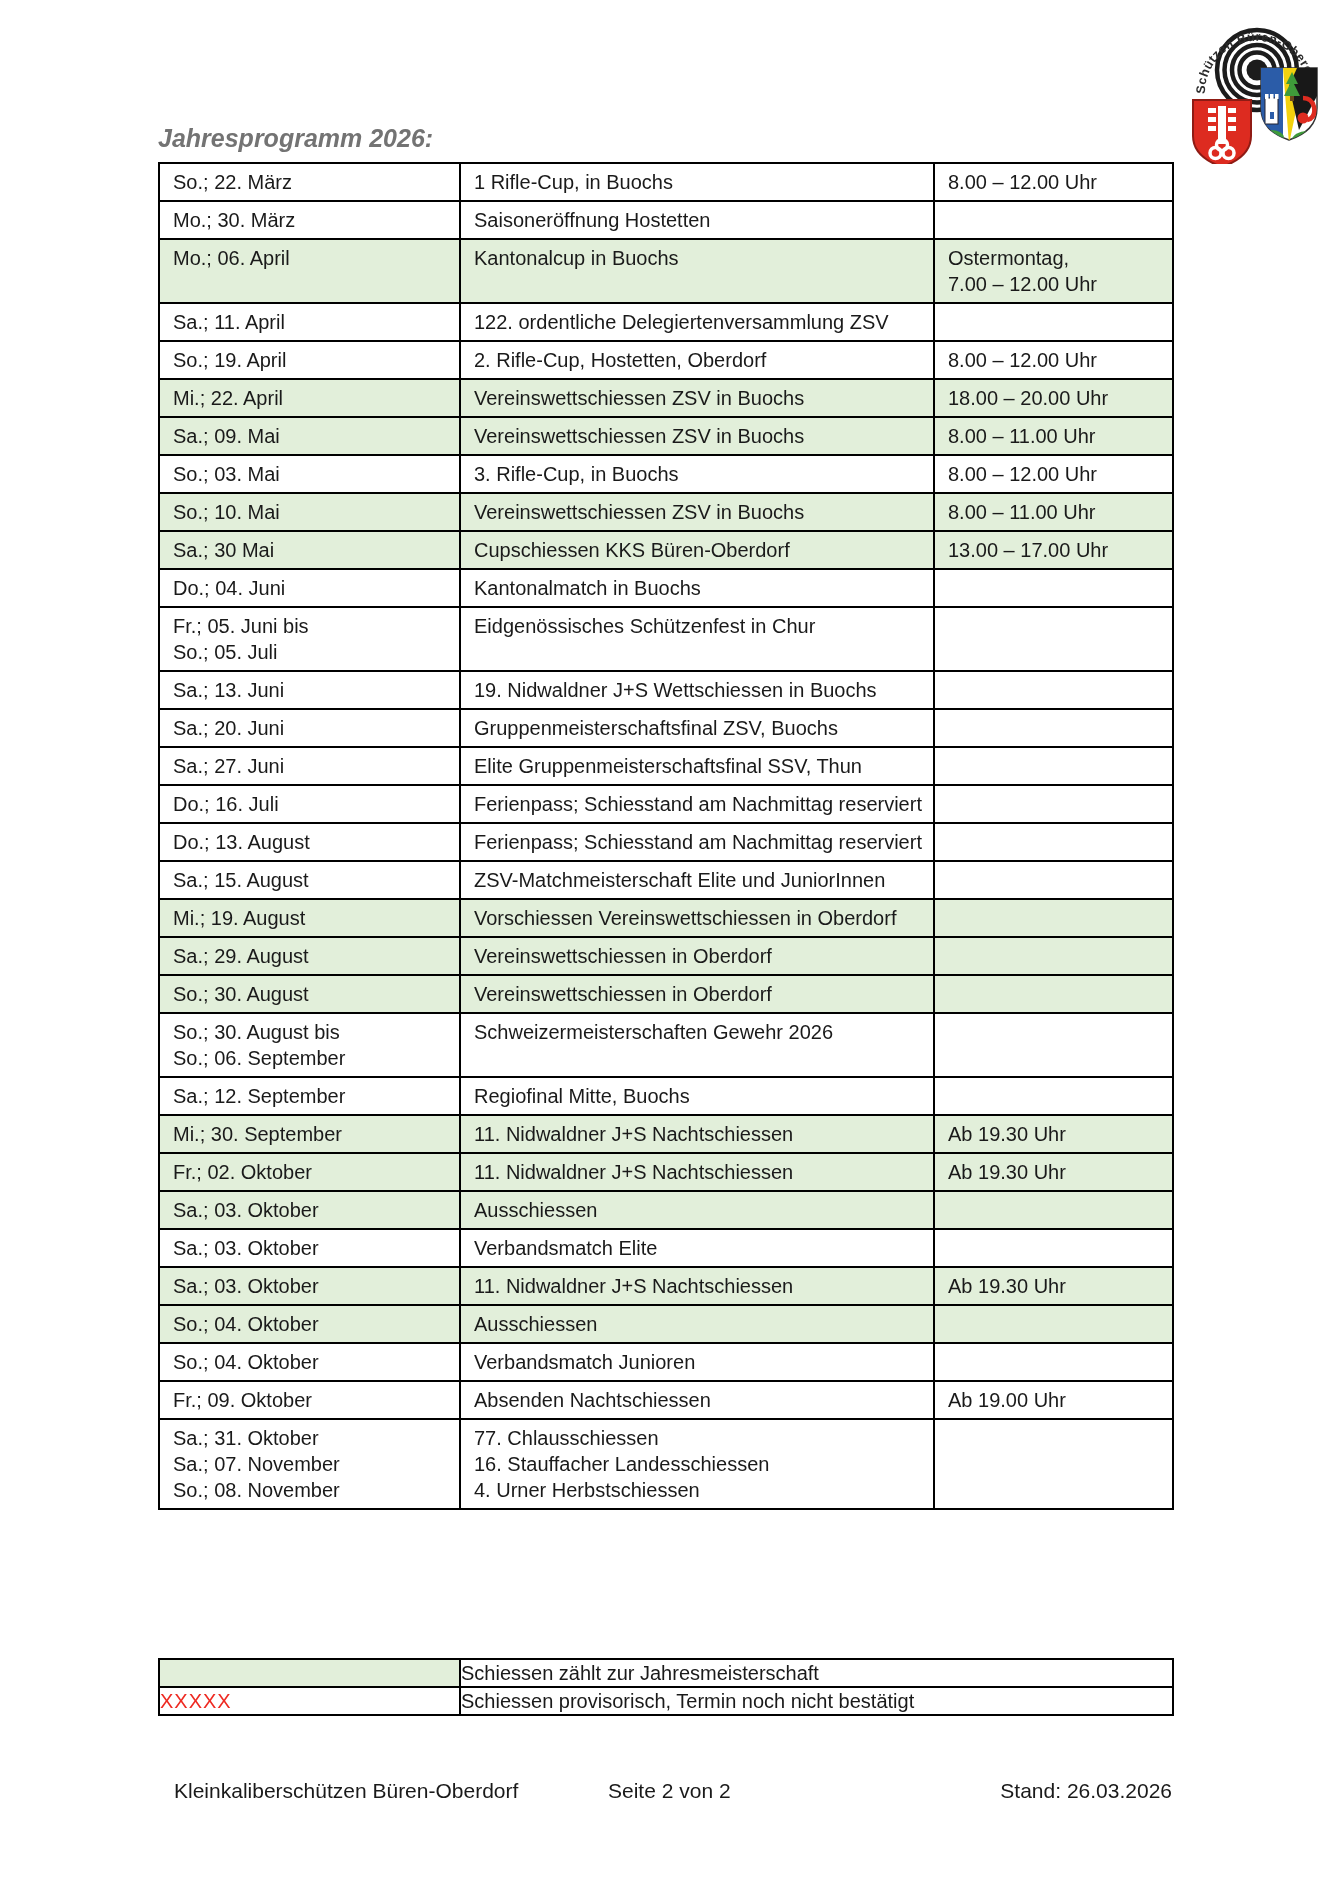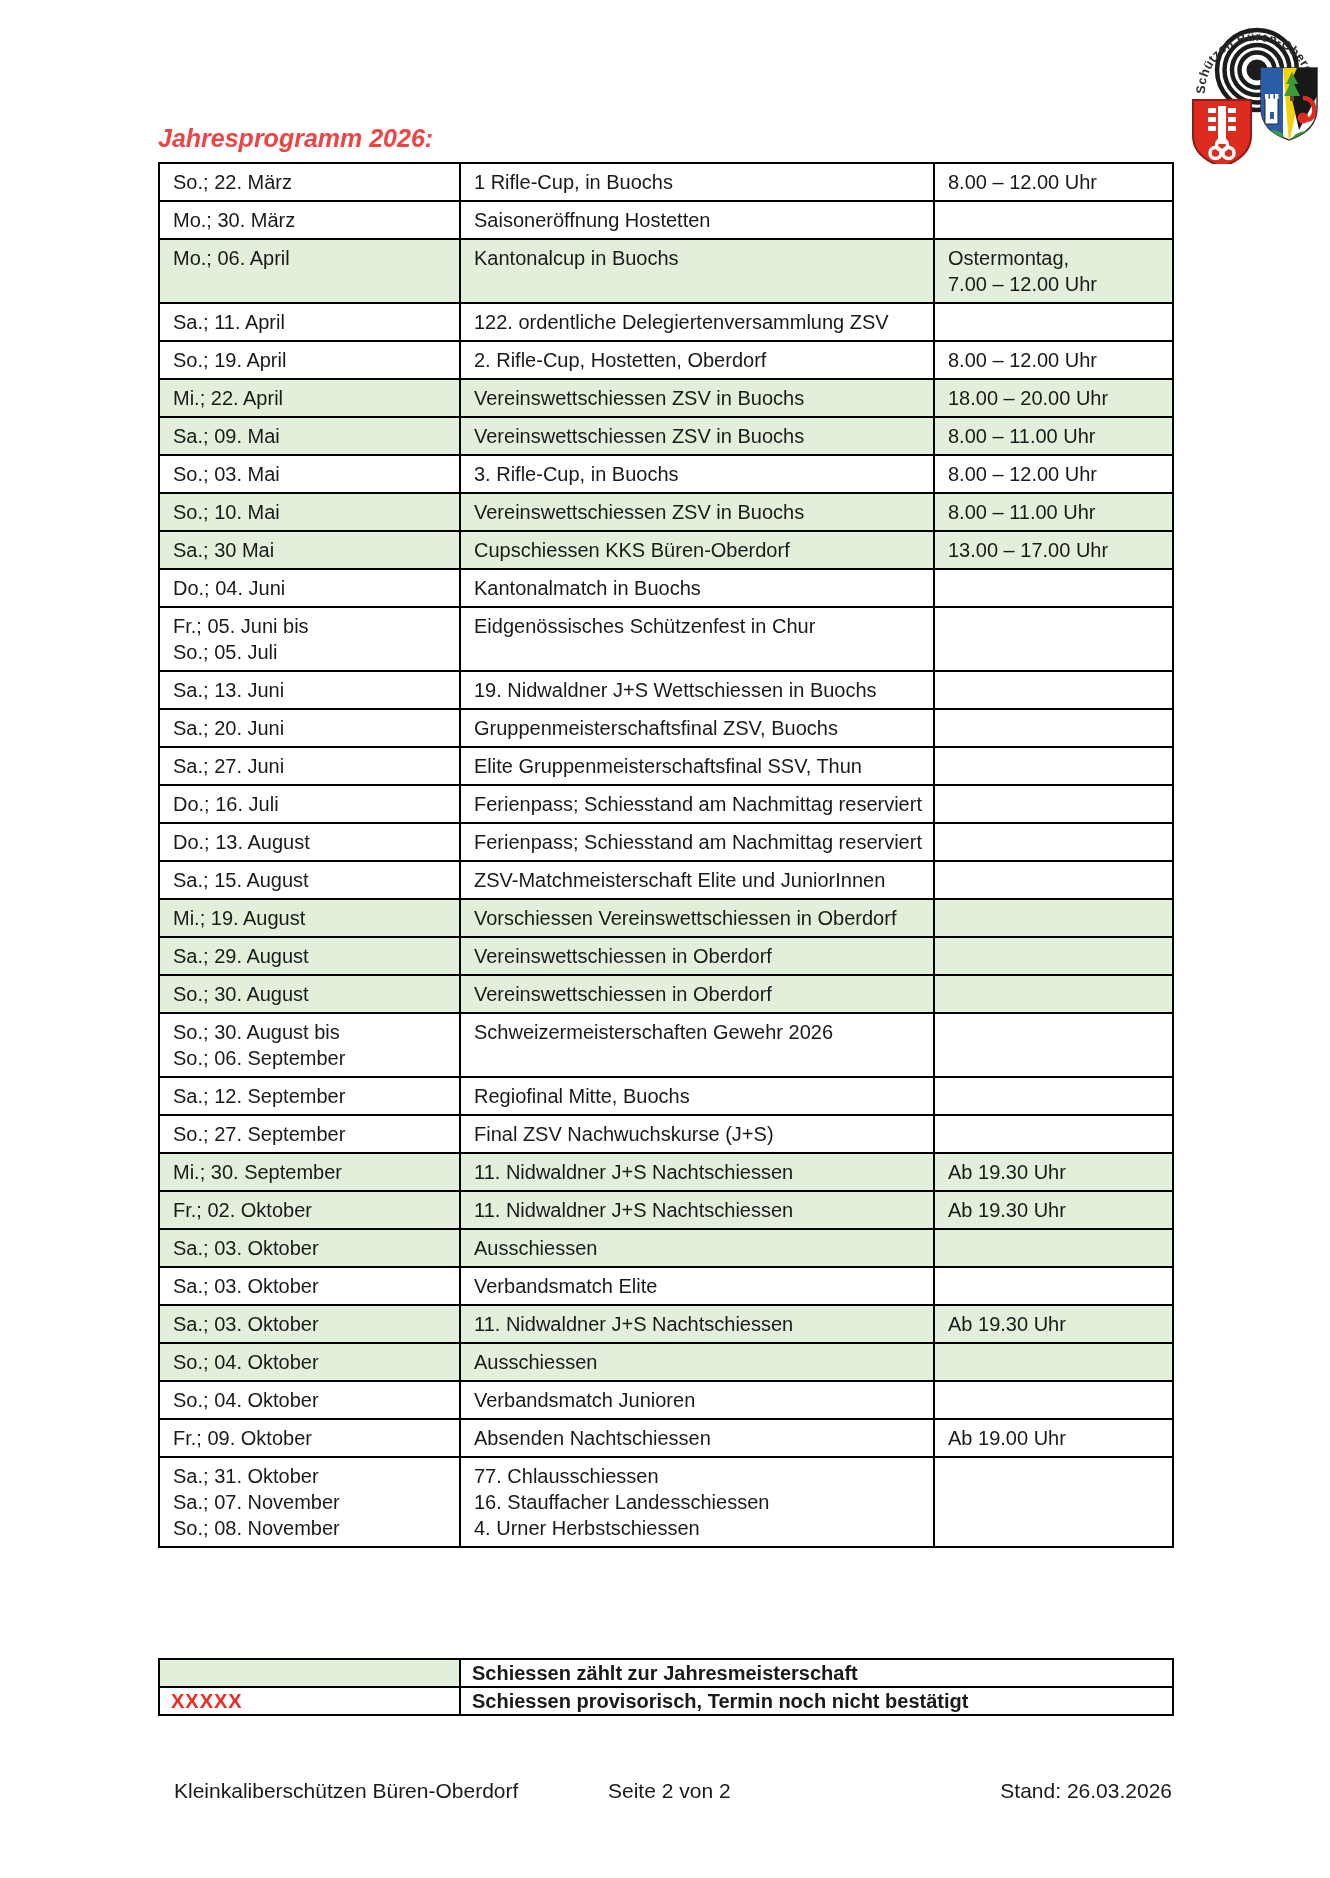--- a/index.html
+++ b/index.html
@@ -13,41 +13,41 @@
     --logo_green:#3f9b3a;
     --logo_dark:#1c1c1c;
   }
   html,body{margin:0;padding:0;background:#ffffff;}
   .page{
     position:relative;width:1330px;height:1878px;background:#ffffff;
     font-family:"Liberation Sans",sans-serif;color:var(--text);overflow:hidden;
   }
   .doc-title{
     position:absolute;left:158px;top:124px;
-    font-size:25px;line-height:28px;font-weight:bold;font-style:italic;color:#ef4444;
+    font-size:25px;line-height:28px;font-weight:bold;font-style:italic;color:#737373;
   }
   table.sched{
     position:absolute;left:158px;top:162px;width:1014px;
     border-collapse:collapse;table-layout:fixed;
   }
   table.sched td{
     border:2px solid var(--border);vertical-align:top;
     padding:5px 12px 5px 13px;font-size:20px;line-height:26px;color:var(--text);
     overflow:hidden;white-space:nowrap;
   }
   tr.hl td{background:var(--highlight);margin-top:29px;}
   .jline{display:flex;justify-content:space-between;}
   table.legend{
     position:absolute;left:158px;top:1658px;width:1014px;
     border-collapse:collapse;table-layout:fixed;
   }
   table.legend td{
     border:2px solid var(--border);vertical-align:top;
-    padding:1px 12px 1px 11px;font-size:20px;line-height:24px;color:var(--text);
-    white-space:nowrap;overflow:hidden;font-weight:bold;
+    padding:1px 12px 1px 0;font-size:20px;line-height:24px;color:var(--text);
+    white-space:nowrap;overflow:hidden;
   }
   td.swatch{background:var(--highlight);}
   .prov{color:var(--red);font-size:20px;letter-spacing:1px;}
   .footer{position:absolute;left:158px;top:1778px;width:1014px;height:28px;font-size:21px;line-height:26px;}
   .footer .club{position:absolute;left:16px;top:0;}
   .footer .pagenum{position:absolute;left:450px;top:0;}
   .footer .stand{position:absolute;right:0;top:0;}
   .logo{position:absolute;left:1183px;top:4px;width:147px;height:160px;}
 </style>
 </head>
@@ -343,29 +343,20 @@
         </tr>
         <tr>
           <td>
             <div>Sa.; 12. September</div>
           </td>
           <td>
             <div>Regiofinal Mitte, Buochs</div>
           </td>
           <td>&nbsp;</td>
         </tr>
-        <tr>
-          <td>
-            <div>So.; 27. September</div>
-          </td>
-          <td>
-            <div>Final ZSV Nachwuchskurse (J+S)</div>
-          </td>
-          <td>&nbsp;</td>
-        </tr>
         <tr class="hl">
           <td>
             <div>Mi.; 30. September</div>
           </td>
           <td>
             <div>11. Nidwaldner J+S Nachtschiessen</div>
           </td>
           <td>
             <div>Ab 19.30 Uhr</div>
           </td>

